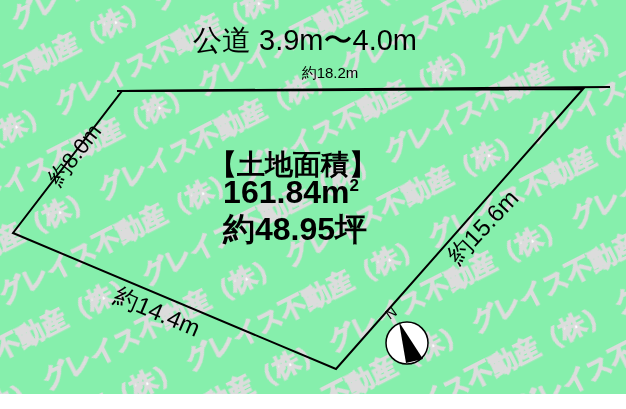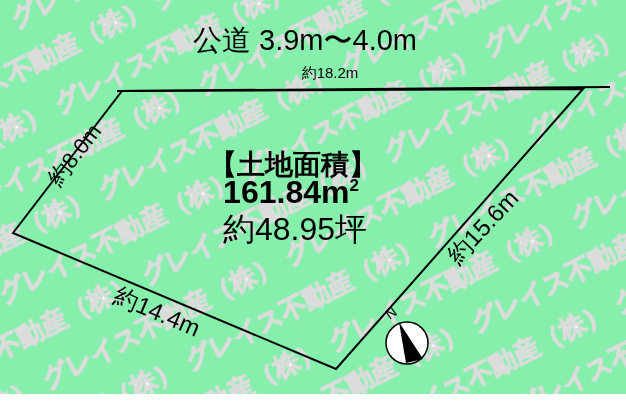--- a/index.html
+++ b/index.html
@@ -16,21 +16,21 @@
     line-height:1; letter-spacing:0;
   }
   .road-label   { font-size:29px; }
   .edge-top     { font-size:15px; }
   .edge-left    { font-size:22px; transform:translate(-50%,-50%) rotate(-52deg); }
   .edge-right   { font-size:24px; transform:translate(-50%,-50%) rotate(-47deg); }
   .edge-bottom  { font-size:24px; transform:translate(-50%,-50%) rotate(23deg); }
   .area-title   { font-size:28px; font-weight:600; }
   .area-sqm     { font-size:32px; }
   .area-sqm sup { font-size:17px; vertical-align:super; line-height:0; }
-  .area-tsubo   { font-size:32px; }
+  .area-tsubo   { font-size:32px;font-weight:bold; }
   .north-label  { font-size:14px; transform:translate(-50%,-50%) rotate(-35deg); }
   .wm-text {
     font-size:26px; font-weight:bold;
     fill:#ffffff; stroke:#dcdcdc; stroke-width:1.2px;
   }
 </style>
 </head>
 <body>
 
 <div class="stage">

